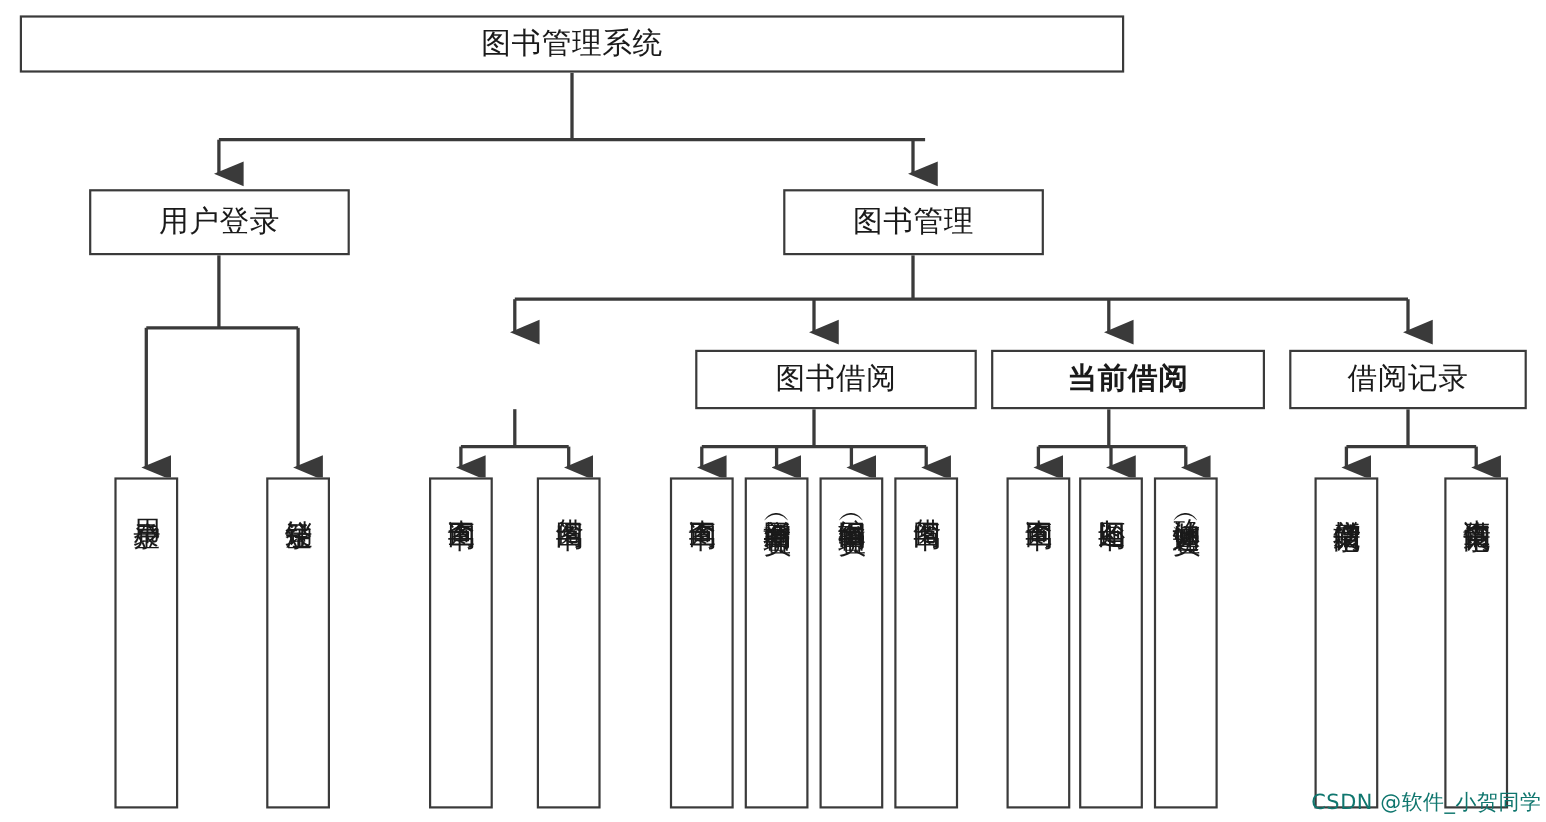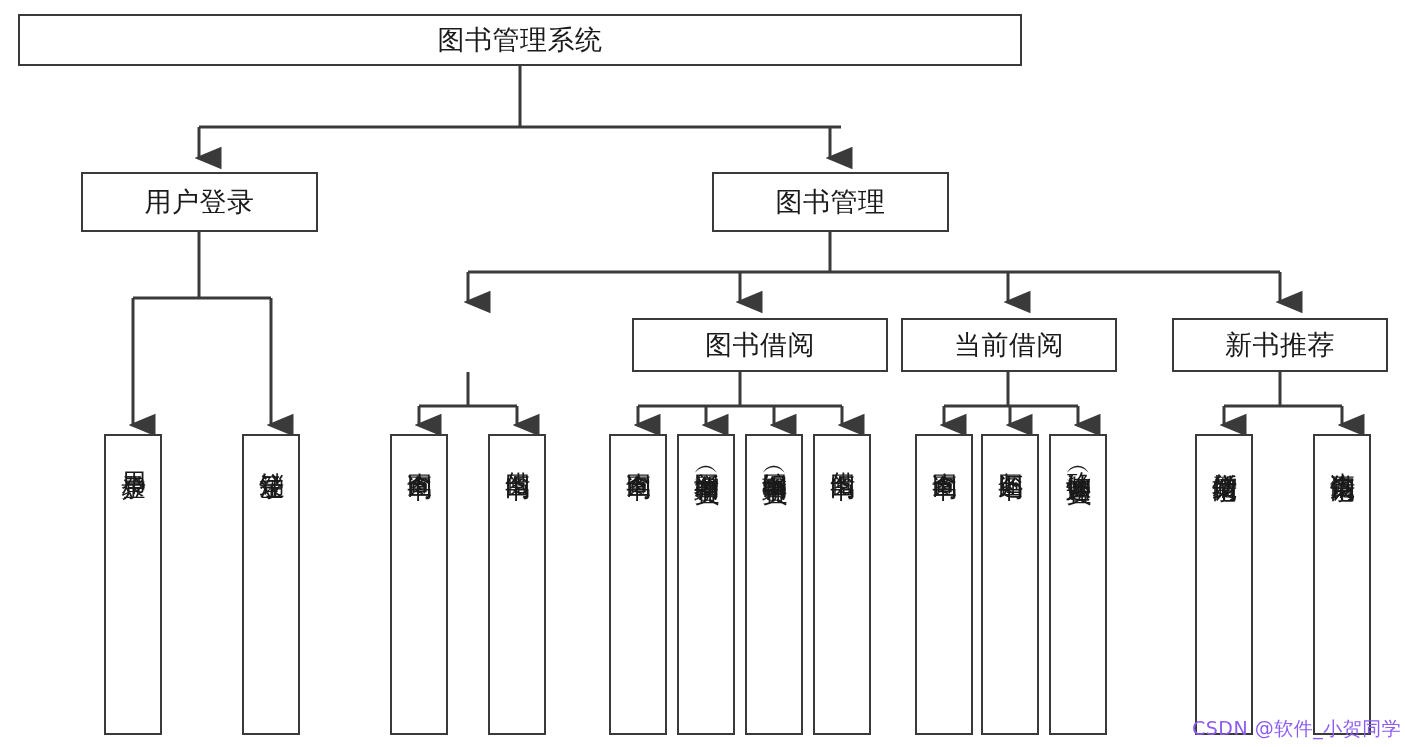--- a/index.html
+++ b/index.html
@@ -52,21 +52,21 @@
   }
   .node.vert .node-label {
     writing-mode: vertical-rl;
     text-orientation: upright;
     font-size: 25px;
     line-height: 1.05;
     letter-spacing: 1.5px;
   }
   .watermark {
     position: absolute;
-    color: #8b5cf6;
+    color: #0f766e;
     font-size: 19px;
     letter-spacing: 0.5px;
     z-index: 5;
     white-space: nowrap;
     user-select: none;
   }
 </style>
 </head>
 <body>
 
@@ -131,25 +131,25 @@
   <div class="node horiz" style="left:81px; top:172px; width:237px; height:60px;">
     <span class="node-label">用户登录</span>
   </div>
   <div class="node horiz" style="left:712px; top:172px; width:237px; height:60px;">
     <span class="node-label">图书管理</span>
   </div>
 
   <div class="node horiz" style="left:632px; top:318px; width:256px; height:54px;">
     <span class="node-label">图书借阅</span>
   </div>
-  <div class="node horiz" style="left:901px; top:318px; width:216px; height:54px;">
+  <div class="node horiz" style="left:901px; top:318px; width:249px; height:54px;font-weight:bold;">
     <span class="node-label">当前借阅</span>
   </div>
   <div class="node horiz" style="left:1172px; top:318px; width:216px; height:54px;">
-    <span class="node-label">新书推荐</span>
+    <span class="node-label">借阅记录</span>
   </div>
 
   <div class="node vert" style="left:104px; top:434px; width:58px; height:301px;">
     <span class="node-label">用户登录</span>
   </div>
   <div class="node vert" style="left:242px; top:434px; width:58px; height:301px;">
     <span class="node-label">注销登录</span>
   </div>
 
   <div class="node vert" style="left:390px; top:434px; width:58px; height:301px;">

